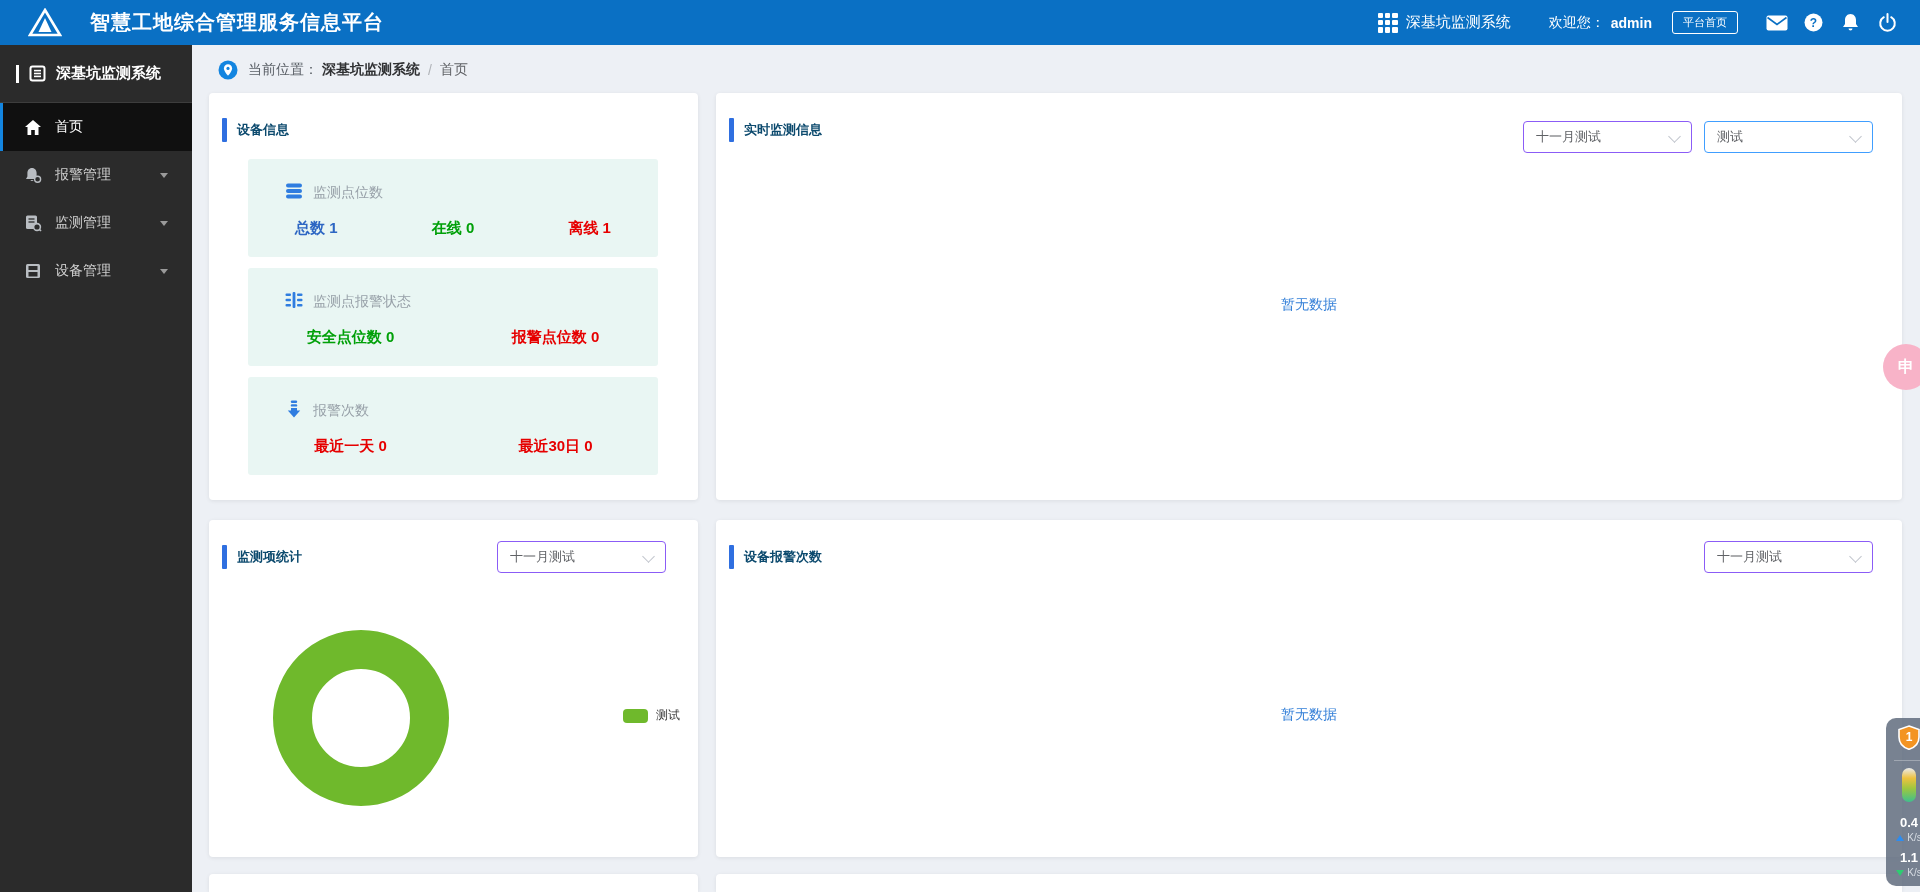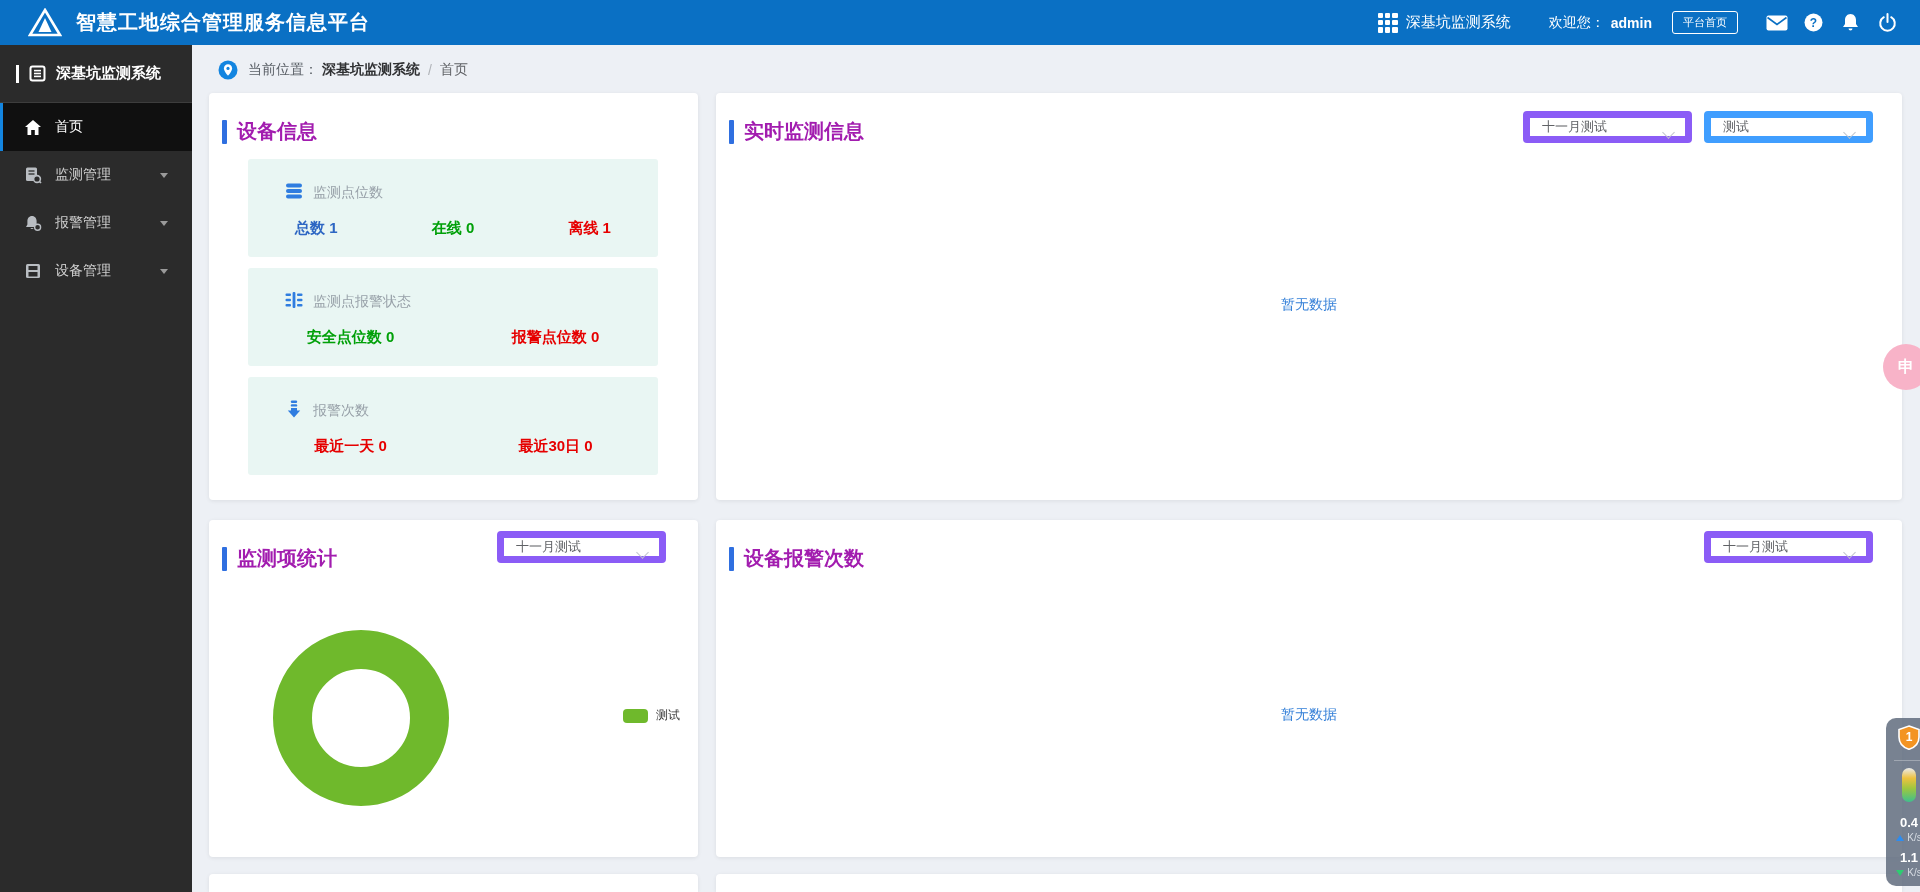--- a/index.html
+++ b/index.html
@@ -5,21 +5,21 @@
   html,body{margin:0;padding:0;}
   body{
     width:1920px;height:892px;position:relative;overflow:hidden;
     background:#edf0f5;
     font-family:"Liberation Sans","DejaVu Sans",sans-serif;
     -webkit-font-smoothing:antialiased;
   }
   
   .app-header{position:absolute;left:0;top:0;width:1920px;height:45px;background:#0a70c4;display:flex;align-items:center;color:#fff;z-index:30;}
   .logo{margin-left:28px;display:flex;align-items:center;}
-  .app-title{font-size:20px;font-weight:bold;margin-left:14px;letter-spacing:1px;}
+  .app-title{font-size:20px;font-weight:bold;margin-left:28px;letter-spacing:1px;}
   .header-right{margin-left:auto;display:flex;align-items:center;margin-right:14px;}
   .switcher{display:flex;align-items:center;gap:8px;font-size:15px;margin-right:38px;cursor:pointer;}
   .grid-icon{width:20px;height:20px;display:grid;grid-template-columns:repeat(3,1fr);grid-template-rows:repeat(3,1fr);gap:2px;}
   .grid-icon span{background:#fff;border-radius:1px;}
   .welcome{font-size:14px;margin-right:6px;}
   .username{font-size:14px;font-weight:bold;margin-right:20px;}
   .portal-btn{border:1px solid #fff;border-radius:3px;padding:3px 10px;font-size:11px;margin-right:20px;cursor:pointer;background:transparent;color:#fff;}
   .hicon{width:37px;display:flex;justify-content:center;align-items:center;cursor:pointer;}
   
   .sidebar{position:absolute;left:0;top:45px;width:192px;height:847px;background:#2b2b2b;z-index:20;}
@@ -38,30 +38,30 @@
   .crumb-sep{color:#b0b3b8;margin:0 8px;}
   .crumb-cur{color:#606266;}
   
   .card{position:absolute;background:#fff;border-radius:4px;box-shadow:0 1px 4px rgba(0,0,0,.08);}
   #card-device{left:209px;top:93px;width:489px;height:407px;}
   #card-realtime{left:716px;top:93px;width:1186px;height:407px;}
   #card-monitor{left:209px;top:520px;width:489px;height:337px;}
   #card-alarmcnt{left:716px;top:520px;width:1186px;height:337px;}
   .card-title{position:absolute;left:13px;top:25px;display:flex;align-items:center;}
   .tbar{width:5px;height:24px;background:#2f6fe0;border-radius:1px;}
-  .ttext{margin-left:10px;font-size:20px;font-weight:bold;color:#a21caf;}
+  .ttext{margin-left:10px;font-size:13px;font-weight:bold;color:#0c4a6e;}
   
   .tealpanel{position:absolute;left:39px;width:410px;height:98px;background:#e9f6f3;border-radius:3px;}
   .tp1{top:66px;} .tp2{top:175px;} .tp3{top:284px;}
   .p-head{position:absolute;left:36px;top:22px;display:flex;align-items:center;gap:9px;color:#97a0a8;font-size:14px;}
   .p-stats{position:absolute;left:0;right:0;top:60px;display:flex;}
   .p-stats span{flex:1;text-align:center;font-size:15px;font-weight:bold;}
   .c-blue{color:#2d66c3;} .c-green{color:#00a008;} .c-red{color:#e60000;}
   
-  .ui-select{position:absolute;height:32px;width:169px;background:#fff;border:7px solid #8b5cf6;border-radius:4px;display:flex;align-items:center;font-size:13px;color:#606266;padding:0 30px 0 12px;box-sizing:border-box;cursor:pointer;}
+  .ui-select{position:absolute;height:32px;width:169px;background:#fff;border:1px solid #8b5cf6;border-radius:4px;display:flex;align-items:center;font-size:13px;color:#606266;padding:0 30px 0 12px;box-sizing:border-box;cursor:pointer;margin-top:10px;}
   .ui-select .chev{width:8px;height:8px;border-right:1.6px solid #c0c4cc;border-bottom:1.6px solid #c0c4cc;transform:rotate(45deg);position:absolute;right:12px;top:10px;}
   .ui-select.focused{border-color:#409eff;}
   .sel-rt-month{left:807px;top:18px;} .sel-rt-point{left:988px;top:18px;}
   .sel-mon-month{left:288px;top:11px;} .sel-alm-month{left:988px;top:11px;}
   
   .empty{position:absolute;left:0;right:0;text-align:center;color:#3580d8;font-size:14px;}
   .empty-rt{top:203px;} .empty-alm{top:186px;}
   
   .donut{position:absolute;left:64px;top:110px;width:98px;height:98px;border:39px solid #6fb92c;border-radius:50%;}
   .legend{position:absolute;left:414px;top:187px;display:flex;align-items:center;gap:8px;cursor:pointer;}
@@ -154,39 +154,39 @@
     <span class="nicon">
       <svg width="18" height="17" viewBox="0 0 18 17">
           <path d="M9 1 L17 8 H14.5 V16 H10.8 V11 H7.2 V16 H3.5 V8 H1 Z" fill="#fff"></path>
         </svg>
     </span>
     <span>首页</span>
   </div>
   <div class="nav-item">
     <span class="nicon">
       <svg width="18" height="18" viewBox="0 0 18 18">
+          <path d="M8 2 C5 2 3.4 4.5 3.4 7 V10.5 L2 13 H14 L12.6 10.5 V7 C12.6 4.5 11 2 8 2 Z" fill="#b9bdc2"></path>
+          <path d="M6.4 14 a1.8 1.8 0 0 0 3.2 0 Z" fill="#b9bdc2"></path>
+          <circle cx="13.6" cy="13.2" r="3" fill="#2b2b2b" stroke="#b9bdc2" stroke-width="1.4"></circle>
+        </svg>
+    </span>
+    <span>报警管理</span>
+    <span class="caret"></span>
+  </div>
+  <div class="nav-item">
+    <span class="nicon">
+      <svg width="18" height="18" viewBox="0 0 18 18">
           <rect x="2" y="1.5" width="11" height="13.5" rx="1.5" fill="#b9bdc2"></rect>
           <line x1="4.5" y1="5" x2="10.5" y2="5" stroke="#2b2b2b" stroke-width="1.3"></line>
           <line x1="4.5" y1="8" x2="10.5" y2="8" stroke="#2b2b2b" stroke-width="1.3"></line>
           <circle cx="13" cy="13" r="3.4" fill="#2b2b2b" stroke="#b9bdc2" stroke-width="1.6"></circle>
           <line x1="15.4" y1="15.4" x2="17" y2="17" stroke="#b9bdc2" stroke-width="1.6"></line>
         </svg>
     </span>
     <span>监测管理</span>
-    <span class="caret"></span>
-  </div>
-  <div class="nav-item">
-    <span class="nicon">
-      <svg width="18" height="18" viewBox="0 0 18 18">
-          <path d="M8 2 C5 2 3.4 4.5 3.4 7 V10.5 L2 13 H14 L12.6 10.5 V7 C12.6 4.5 11 2 8 2 Z" fill="#b9bdc2"></path>
-          <path d="M6.4 14 a1.8 1.8 0 0 0 3.2 0 Z" fill="#b9bdc2"></path>
-          <circle cx="13.6" cy="13.2" r="3" fill="#2b2b2b" stroke="#b9bdc2" stroke-width="1.4"></circle>
-        </svg>
-    </span>
-    <span>报警管理</span>
     <span class="caret"></span>
   </div>
   <div class="nav-item">
     <span class="nicon">
       <svg width="18" height="18" viewBox="0 0 18 18">
           <rect x="2" y="2" width="14" height="14" rx="1.5" fill="#b9bdc2"></rect>
           <rect x="4.5" y="4" width="9" height="4" fill="#2b2b2b"></rect>
           <rect x="4.5" y="10" width="9" height="4.5" fill="#2b2b2b"></rect>
         </svg>
     </span>

